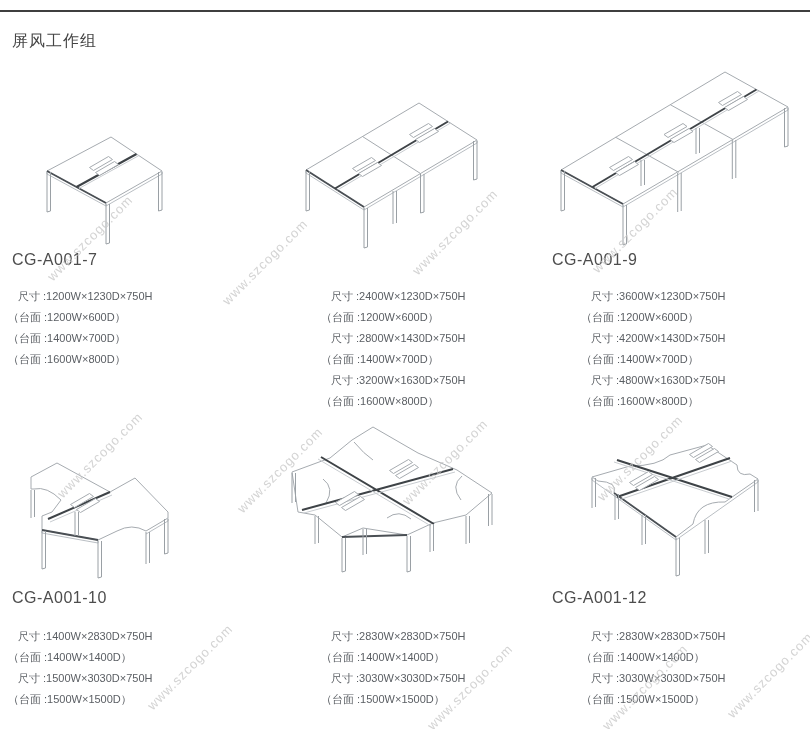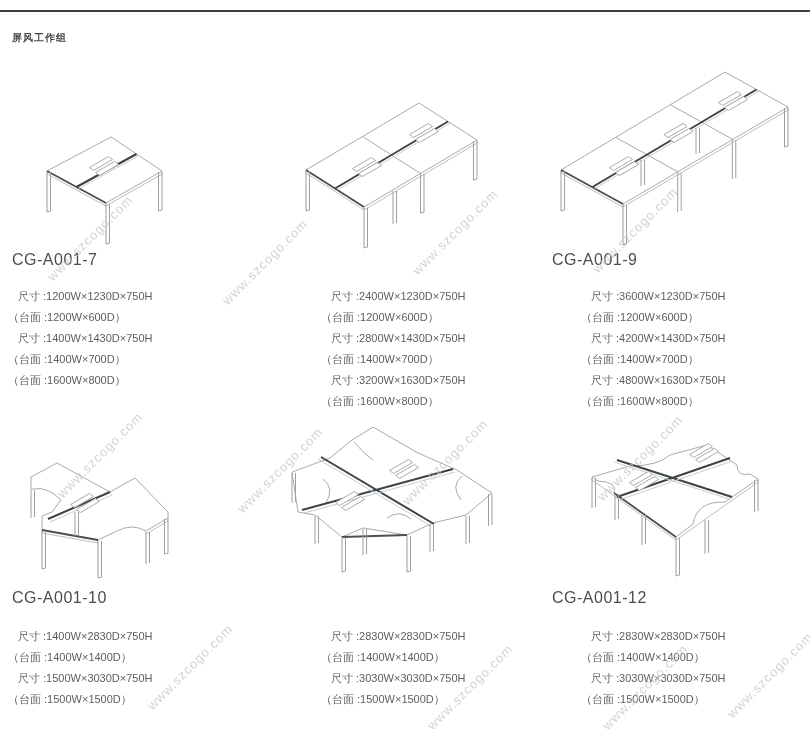--- a/index.html
+++ b/index.html
@@ -1,19 +1,19 @@
 <!DOCTYPE html>
 <html><head>
 <meta charset="utf-8">
 <style>
   html,body{margin:0;padding:0;background:#fff;}
   .page{position:relative;width:810px;height:729px;background:#fff;overflow:hidden;
         font-family:"Liberation Sans","DejaVu Sans",sans-serif;}
   .top-border{position:absolute;left:0;top:10px;width:810px;height:2px;background:#3f3f3f;}
-  .page-title{position:absolute;left:12px;top:31px;font-size:10px;color:#454545;letter-spacing:1px;font-weight:bold;}
+  .page-title{position:absolute;left:12px;top:31px;font-size:16px;color:#454545;letter-spacing:1px;}
   .cell-svg{position:absolute;width:270px;height:190px;}
   .r1{top:60px;} .r2{top:420px;}
   .c1{left:0;} .c2{left:270px;} .c3{left:540px;}
   .code{position:absolute;width:270px;text-align:left;font-size:16px;color:#4d4d4d;letter-spacing:.5px;padding-left:12px;}
   .code.r1c{top:251px;} .code.r2c{top:589px;}
   .specs{position:absolute;width:250px;font-size:11px;color:#5a5e63;}
   .specs.r1s{top:286px;} .specs.r2s{top:626px;}
   .specs.s1{left:8px;} .specs.s2{left:321px;} .specs.s3{left:581px;}
   .ln{line-height:20.9px;white-space:nowrap;}
   .ln.indent{padding-left:10px;}
@@ -193,21 +193,20 @@
   </svg>
 
   <div class="code r1c c1">CG-A001-7</div>
   <div class="code r1c c3">CG-A001-9</div>
   <div class="code r2c c1">CG-A001-10</div>
   <div class="code r2c c3">CG-A001-12</div>
 
   <div class="specs r1s s1">
     <div class="ln indent">尺寸 :1200W×1230D×750H</div>
     <div class="ln">（台面 :1200W×600D）</div>
-    <div class="ln indent">尺寸 :1400W×1430D×750H</div>
     <div class="ln">（台面 :1400W×700D）</div>
     <div class="ln">（台面 :1600W×800D）</div>
   </div>
   <div class="specs r1s s2">
     <div class="ln indent">尺寸 :2400W×1230D×750H</div>
     <div class="ln">（台面 :1200W×600D）</div>
     <div class="ln indent">尺寸 :2800W×1430D×750H</div>
     <div class="ln">（台面 :1400W×700D）</div>
     <div class="ln indent">尺寸 :3200W×1630D×750H</div>
     <div class="ln">（台面 :1600W×800D）</div>

